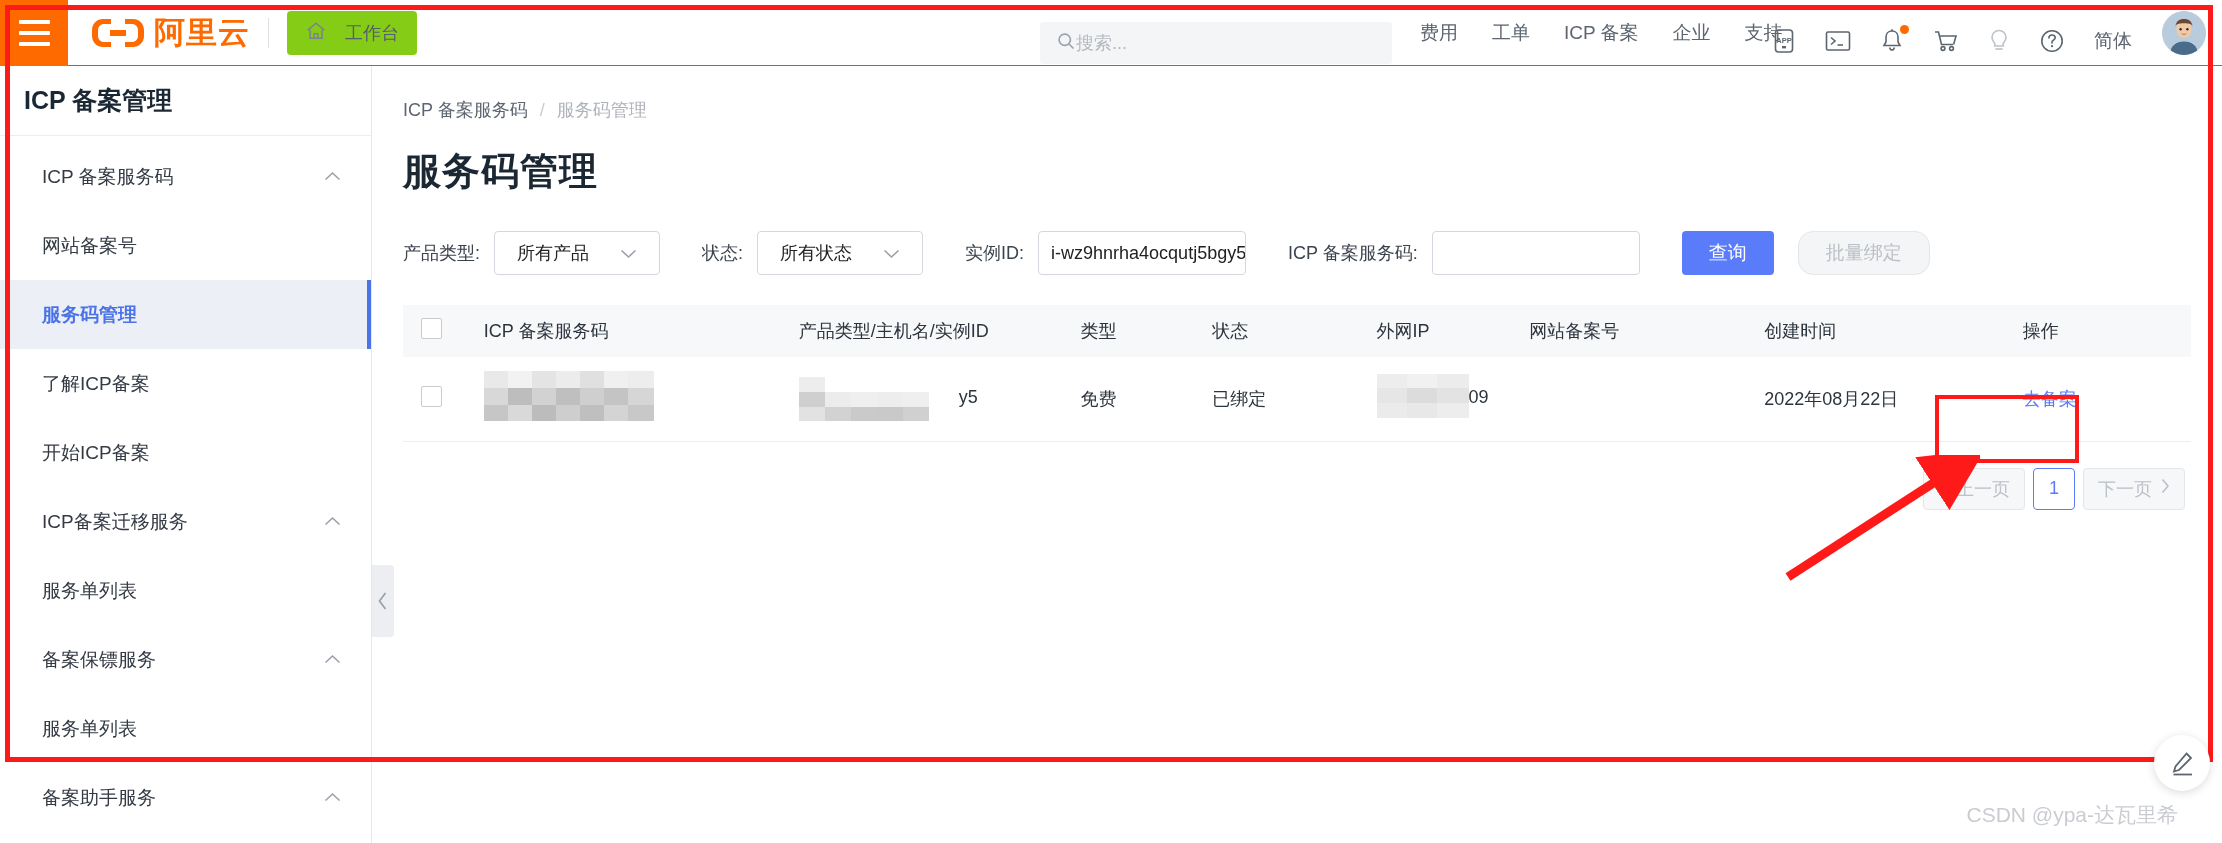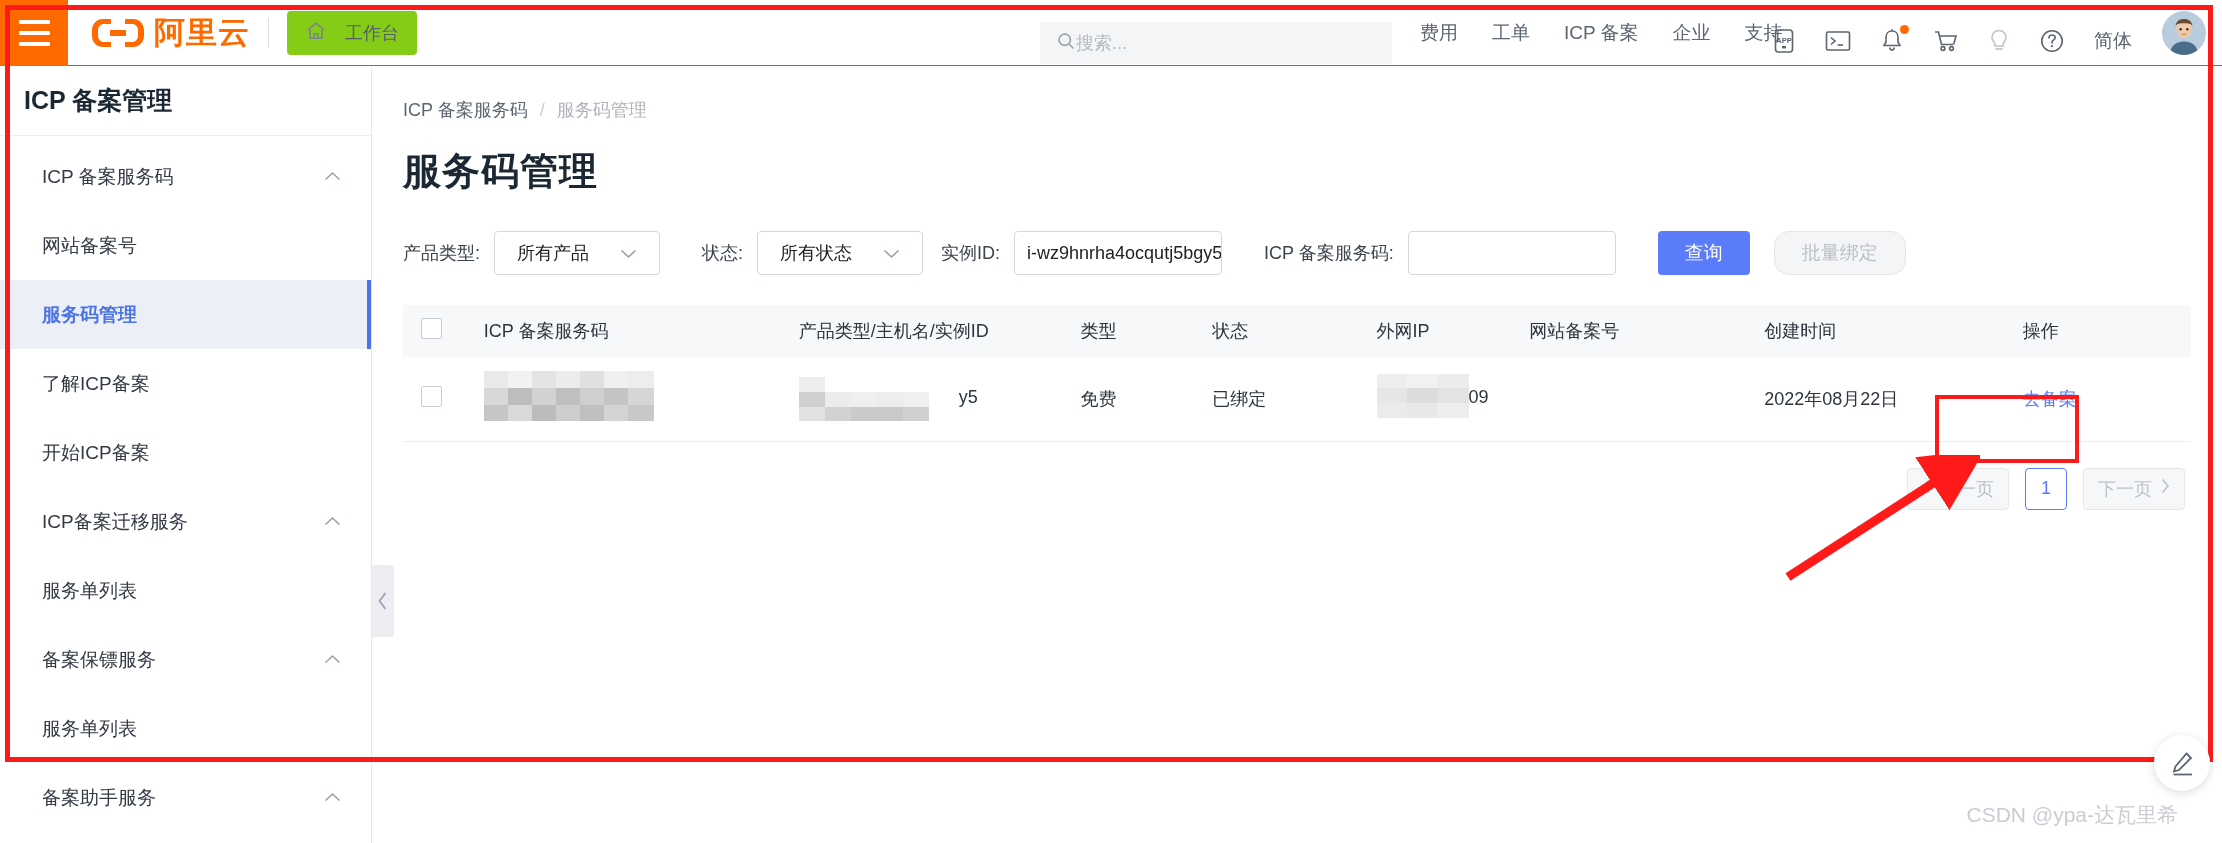--- a/index.html
+++ b/index.html
@@ -138,21 +138,21 @@
   }
   .cbx {
     width: 21px; height: 21px; border:1px solid #c8ccd2; border-radius:2px;
     background:#fff; display:inline-block; cursor:pointer;
   }
   .mosaic { display:inline-block; vertical-align:middle; }
   .status-green { color: #29a745; }
   .link-action { color:#5b7cfa; cursor:pointer; }
 
   
-  .pager { display:flex; align-items:flex-end; justify-content:flex-end; gap: 16px; margin-top: 26px; padding-right: 6px;}
+  .pager { display:flex; align-items:flex-end; justify-content:flex-end; gap: 8px; margin-top: 26px; padding-right: 6px;}
   .pg-btn {
     height: 42px; min-width: 96px; border:1px solid #e4e6ea; background:#f6f7f9;
     border-radius:4px; display:flex; align-items:center; justify-content:center; gap:8px;
     font-size:18px; color:#bcc0c7; cursor:not-allowed; padding: 0 14px;
   }
   .pg-num {
     width: 42px; height: 42px; border:1px solid #5b7cfa; border-radius:4px;
     display:flex; align-items:center; justify-content:center;
     font-size:18px; color:#5b7cfa; background:#fff; cursor:pointer;
   }
@@ -394,21 +394,21 @@
       <span class="f-label" style="margin-left:42px">状态:</span>
       <div class="select">
         <span>所有状态</span>
         <span class="chev">
           <svg width="17" height="11" viewBox="0 0 17 11" fill="none" stroke="#9aa1ab" stroke-width="1.6">
               <path d="M1.5 2.5 L8.5 9 L15.5 2.5"></path>
             </svg>
         </span>
       </div>
 
-      <span class="f-label" style="margin-left:18px">实例ID:</span>
+      <span class="f-label" style="margin-left:42px">实例ID:</span>
       <div class="txtinput" style="width:208px">
         <span>i-wz9hnrha4ocqutj5bgy5</span>
       </div>
 
       <span class="f-label" style="margin-left:42px">ICP 备案服务码:</span>
       <div class="txtinput" style="width:208px">
         <span></span>
       </div>
 
       <button class="btn-primary" style="margin-left:42px">查询</button>

